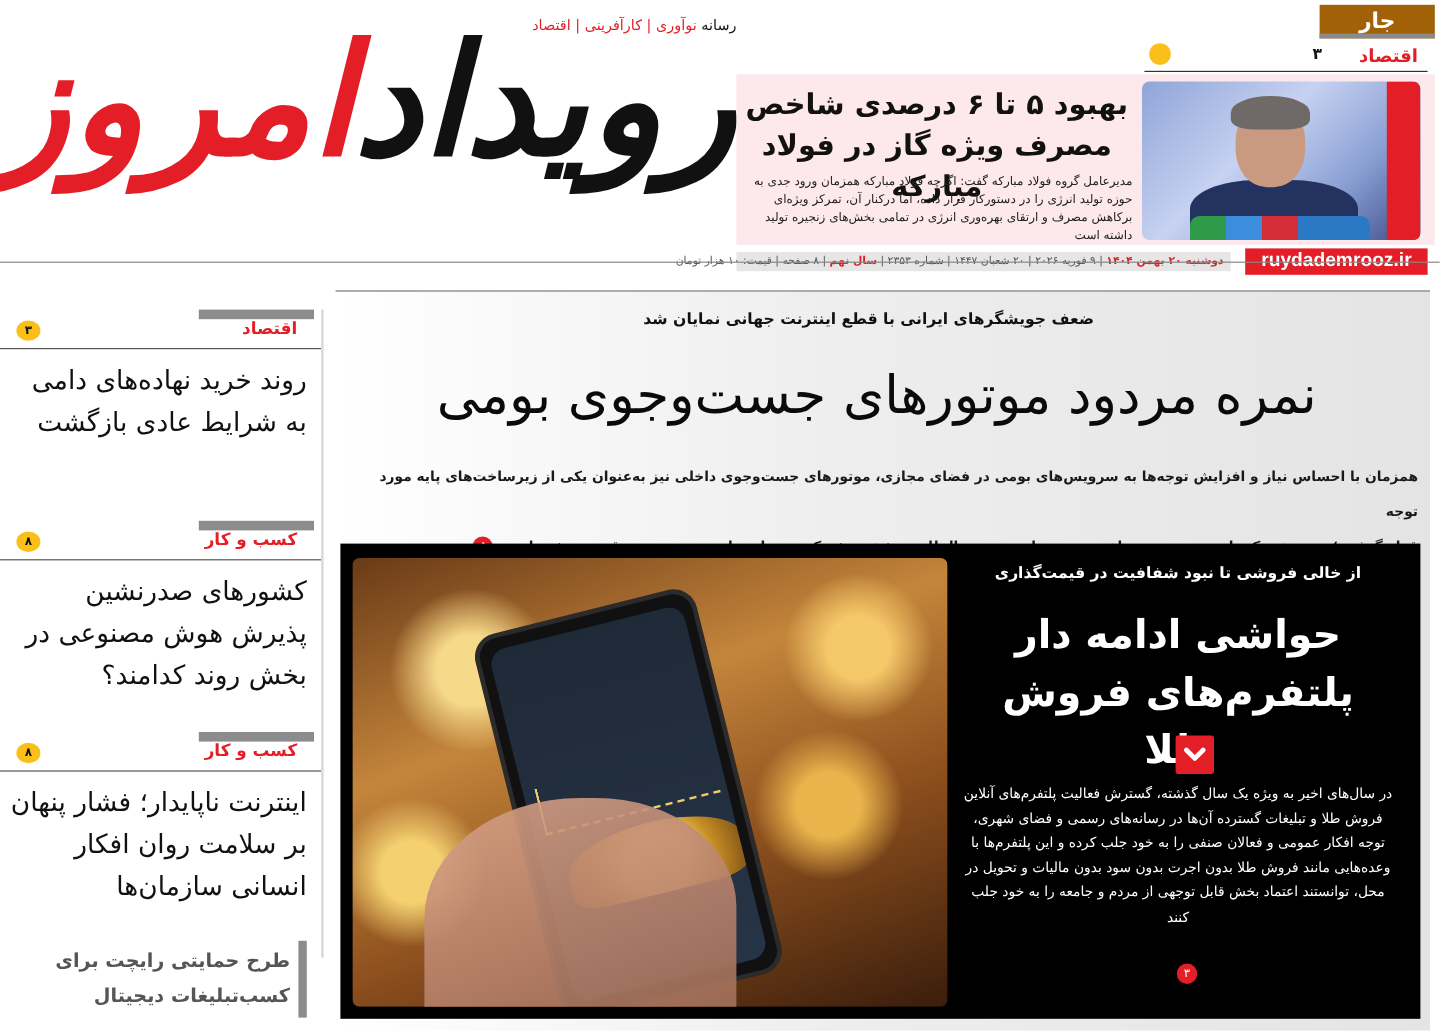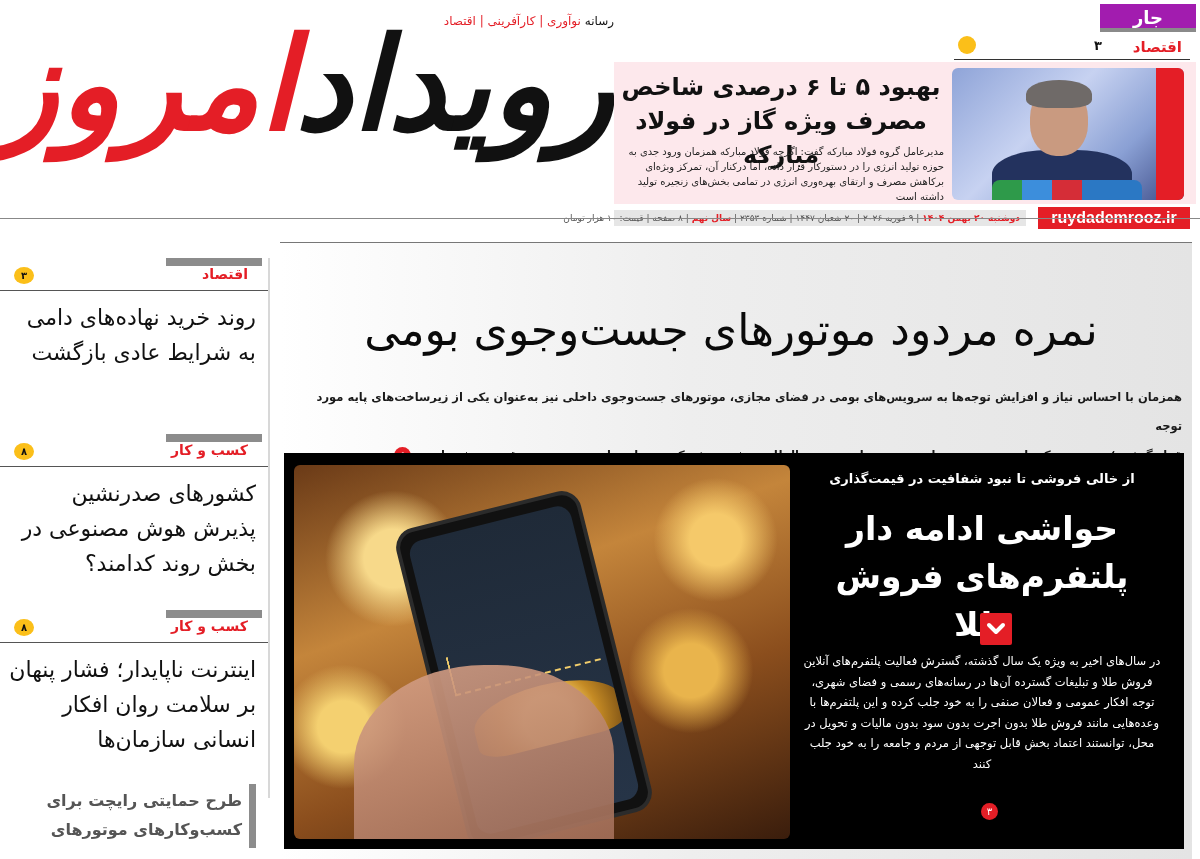--- a/index.html
+++ b/index.html
@@ -9,21 +9,21 @@
   
   .masthead { position: absolute; left: 16px; top: 0; width: 610px; height: 230px; }
   .logo { position: absolute; left: 0; top: 0; width: 610px; height: 225px; direction: rtl; }
   .logo-text { position: absolute; right: 12px; top: 20px; font-family: "DejaVu Serif", serif; font-weight: bold; font-size: 128px; line-height: 1; letter-spacing: -6px; white-space: nowrap; font-style: italic; }
   .logo-black { color: #111; }
   .logo-red { color: #e41e26; }
   .tagline { position: absolute; right: 12px; top: 14px; font-size: 12px; font-weight: normal; color: #111; white-space: nowrap; }
   .tagline .red { color: #e41e26; }
   .masthead-rule { position: absolute; left: 0; top: 218px; width: 1200px; height: 1px; background: #888; }
 
-  .jaar-tab { position: absolute; right: 4px; top: 4px; width: 96px; height: 28px; background: #a21caf; color: #fff; font-weight: bold; font-size: 18px; text-align: center; line-height: 28px; border-bottom: 4px solid #8a8a8a; }
+  .jaar-tab { position: absolute; right: 4px; top: 4px; width: 96px; height: 28px; background: #a16207; color: #fff; font-weight: bold; font-size: 18px; text-align: center; line-height: 28px; border-bottom: 4px solid #8a8a8a; }
   .jaar-row { position: absolute; right: 10px; top: 36px; width: 236px; height: 24px; border-bottom: 1px solid #333; }
   .jaar-section { position: absolute; right: 8px; top: 2px; color: #e41e26; font-size: 15px; font-weight: bold; }
   .jaar-page { position: absolute; right: 88px; top: 2px; font-size: 13px; font-weight: bold; }
   .jaar-dot { position: absolute; right: 214px; top: 0; width: 18px; height: 18px; border-radius: 50%; background: #fbbf19; }
 
   .top-story { position: absolute; left: 614px; top: 62px; width: 582px; height: 142px; background: #fde8ec; }
   .top-photo { position: absolute; right: 12px; top: 6px; width: 232px; height: 132px; border-radius: 6px; overflow: hidden;
     background: linear-gradient(135deg, #8fa4d8 0%, #c7d2f1 40%, #8aa0d4 70%, #3b4a86 100%); }
   .top-photo .red-corner { position: absolute; right: 0; top: 0; width: 28px; height: 132px; background: #e41e26; }
   .top-photo .person-head { position: absolute; left: 78px; top: 18px; width: 58px; height: 70px; border-radius: 45%; background: #c99a80; }
@@ -136,25 +136,26 @@
   <div class="lc-item" style="top:372px;">
     <div class="lc-bar"></div>
     <span class="lc-cat">کسب و کار</span>
     <span class="lc-badge">۸</span>
     <div class="lc-rule"></div>
     <div class="lc-title">اینترنت ناپایدار؛ فشار پنهان بر سلامت روان افکار انسانی سازمان‌ها</div>
   </div>
 
   <div class="lc-footer">
     <div class="bar"></div>
-    <div class="txt">طرح حمایتی رایچت برای کسب‌وکارهای موتورهای</div>
+    <div class="txt">طرح حمایتی رایچت برای کسب‌تبلیغات دیجیتال</div>
   </div>
 </div>
 
 <div class="main-box">
+  <div class="kicker">ضعف جویشگرهای ایرانی با قطع اینترنت جهانی نمایان شد</div>
   <div class="main-headline">نمره مردود موتورهای جست‌وجوی بومی</div>
   <div class="lede">
     <div>همزمان با احساس نیاز و افزایش توجه‌ها به سرویس‌های بومی در فضای مجازی، موتورهای جست‌وجوی داخلی نیز به‌عنوان یکی از زیرساخت‌های پایه مورد توجه</div>
     <div><span>قرار گرفتند؛ موضوعی که با بروز محدودیت اخیر بر روی اینترنت بین‌المللی، مشخص شد که همچنان نیازمند بررسی و تقویت بیشتر است</span><span class="page-badge">۸</span></div>
   </div>
 
   <div class="feature">
     <div class="feature-photo">
       <div class="phone">
         <div class="phone-screen">

